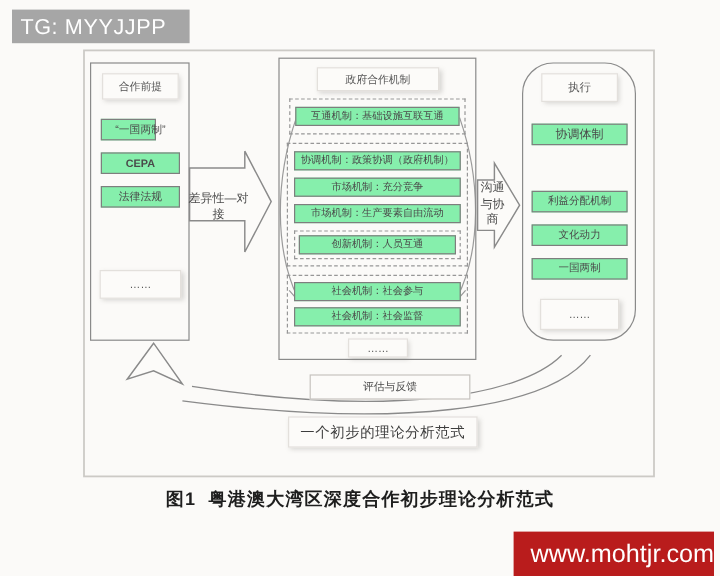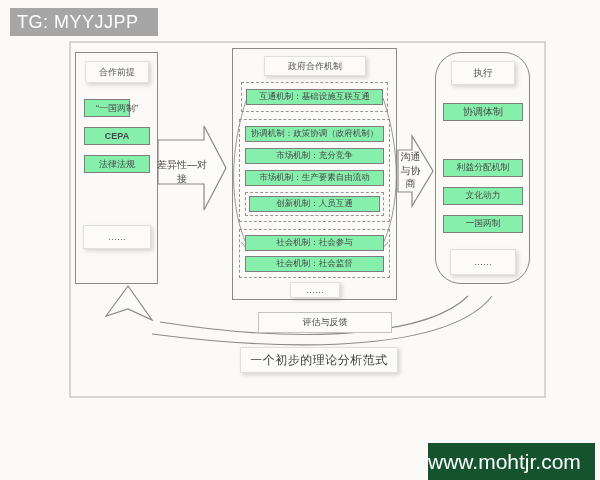--- a/index.html
+++ b/index.html
@@ -110,18 +110,19 @@
     <div class="abs box-solid" style="left:7px;top:106px;width:80px;height:18px;font-size:8.8px;">利益分配机制</div>
     <div class="abs box-solid" style="left:7px;top:134px;width:80px;height:18px;font-size:8.8px;">文化动力</div>
     <div class="abs box-solid" style="left:7px;top:162px;width:80px;height:18px;font-size:8.8px;">一国两制</div>
     <div class="abs box-raised f9" style="left:14px;top:196px;width:66px;height:26px;">……</div>
   </div>
 
   <div class="abs box-light z2 f9" style="left:258px;top:312px;width:134px;height:21px;">评估与反馈</div>
 
   <div class="abs box-raised z2" style="left:240px;top:347px;width:158px;height:26px;font-size:12px;letter-spacing:.5px;color:#3d3d3d;">一个初步的理论分析范式</div>
 
+  <div class="caption">图1  粤港澳大湾区深度合作初步理论分析范式</div>
 
-  <div class="banner" style="left:428px;top:443px;width:167px;height:37px;background:#14532d;font-size:21px;justify-content:flex-start;">
+  <div class="banner" style="left:428px;top:443px;width:167px;height:37px;background:#b91c1c;font-size:21px;justify-content:flex-end;">
     <span>www.mohtjr.com</span>
   </div>
 
 </div>
 
 </body></html>

